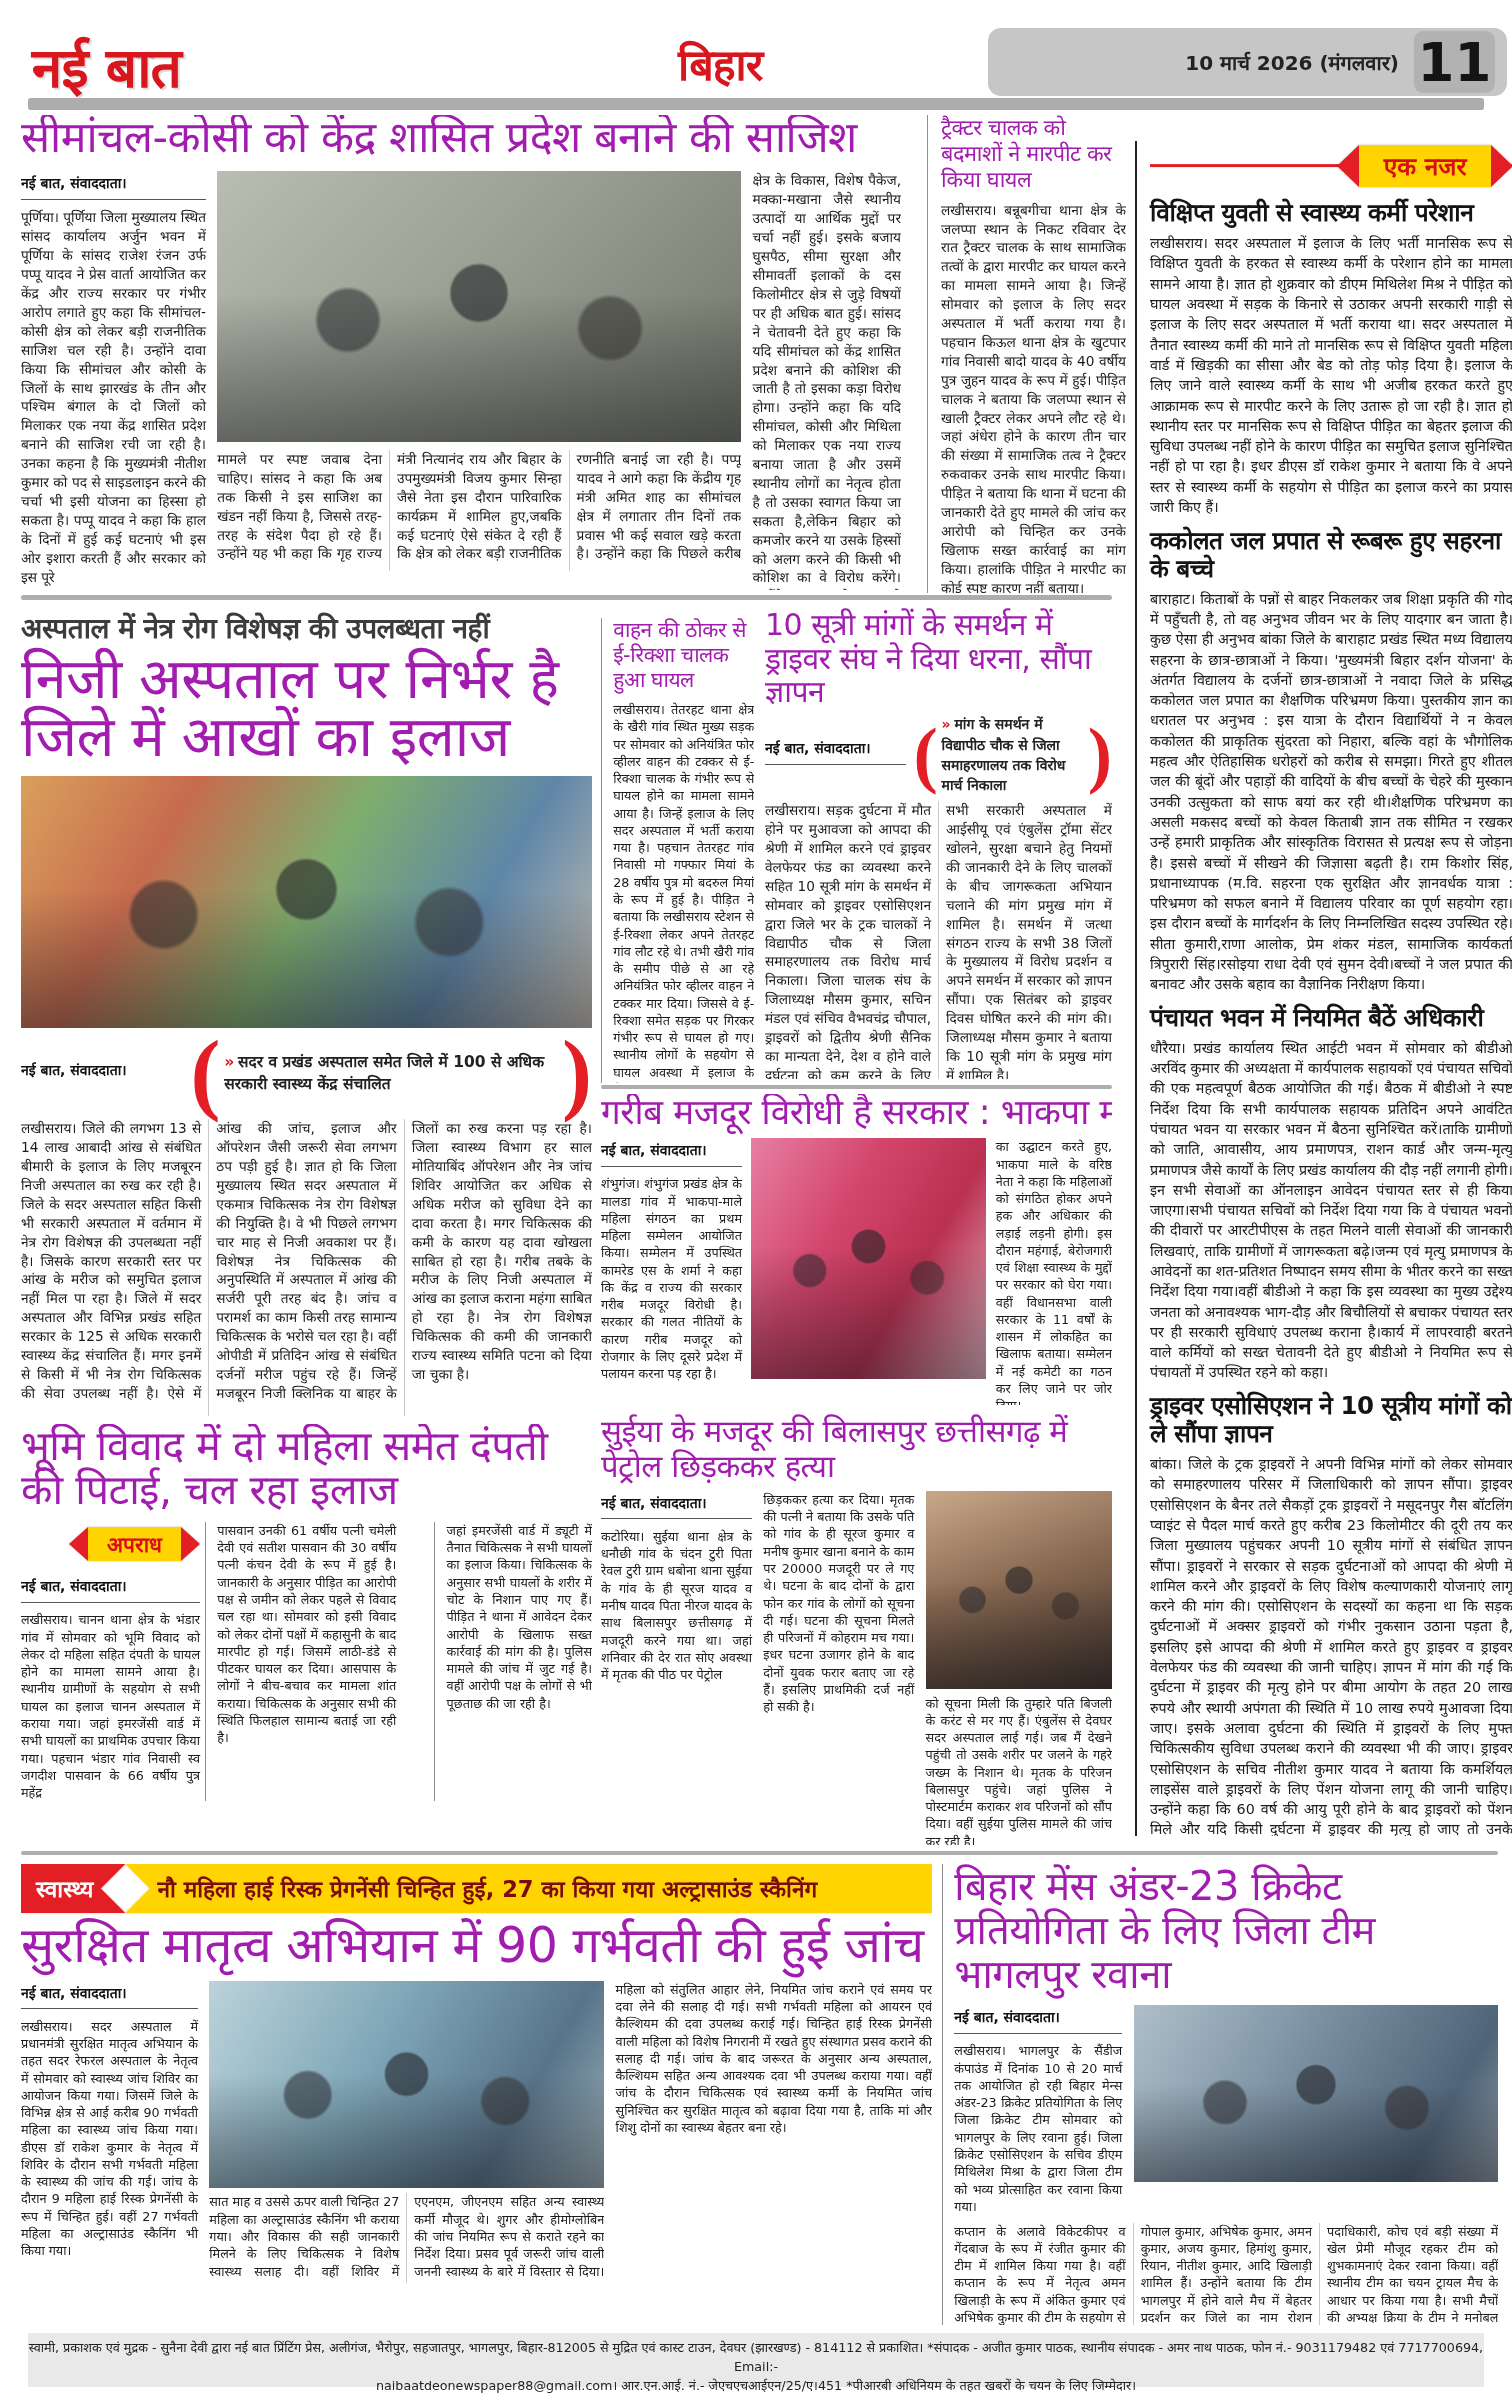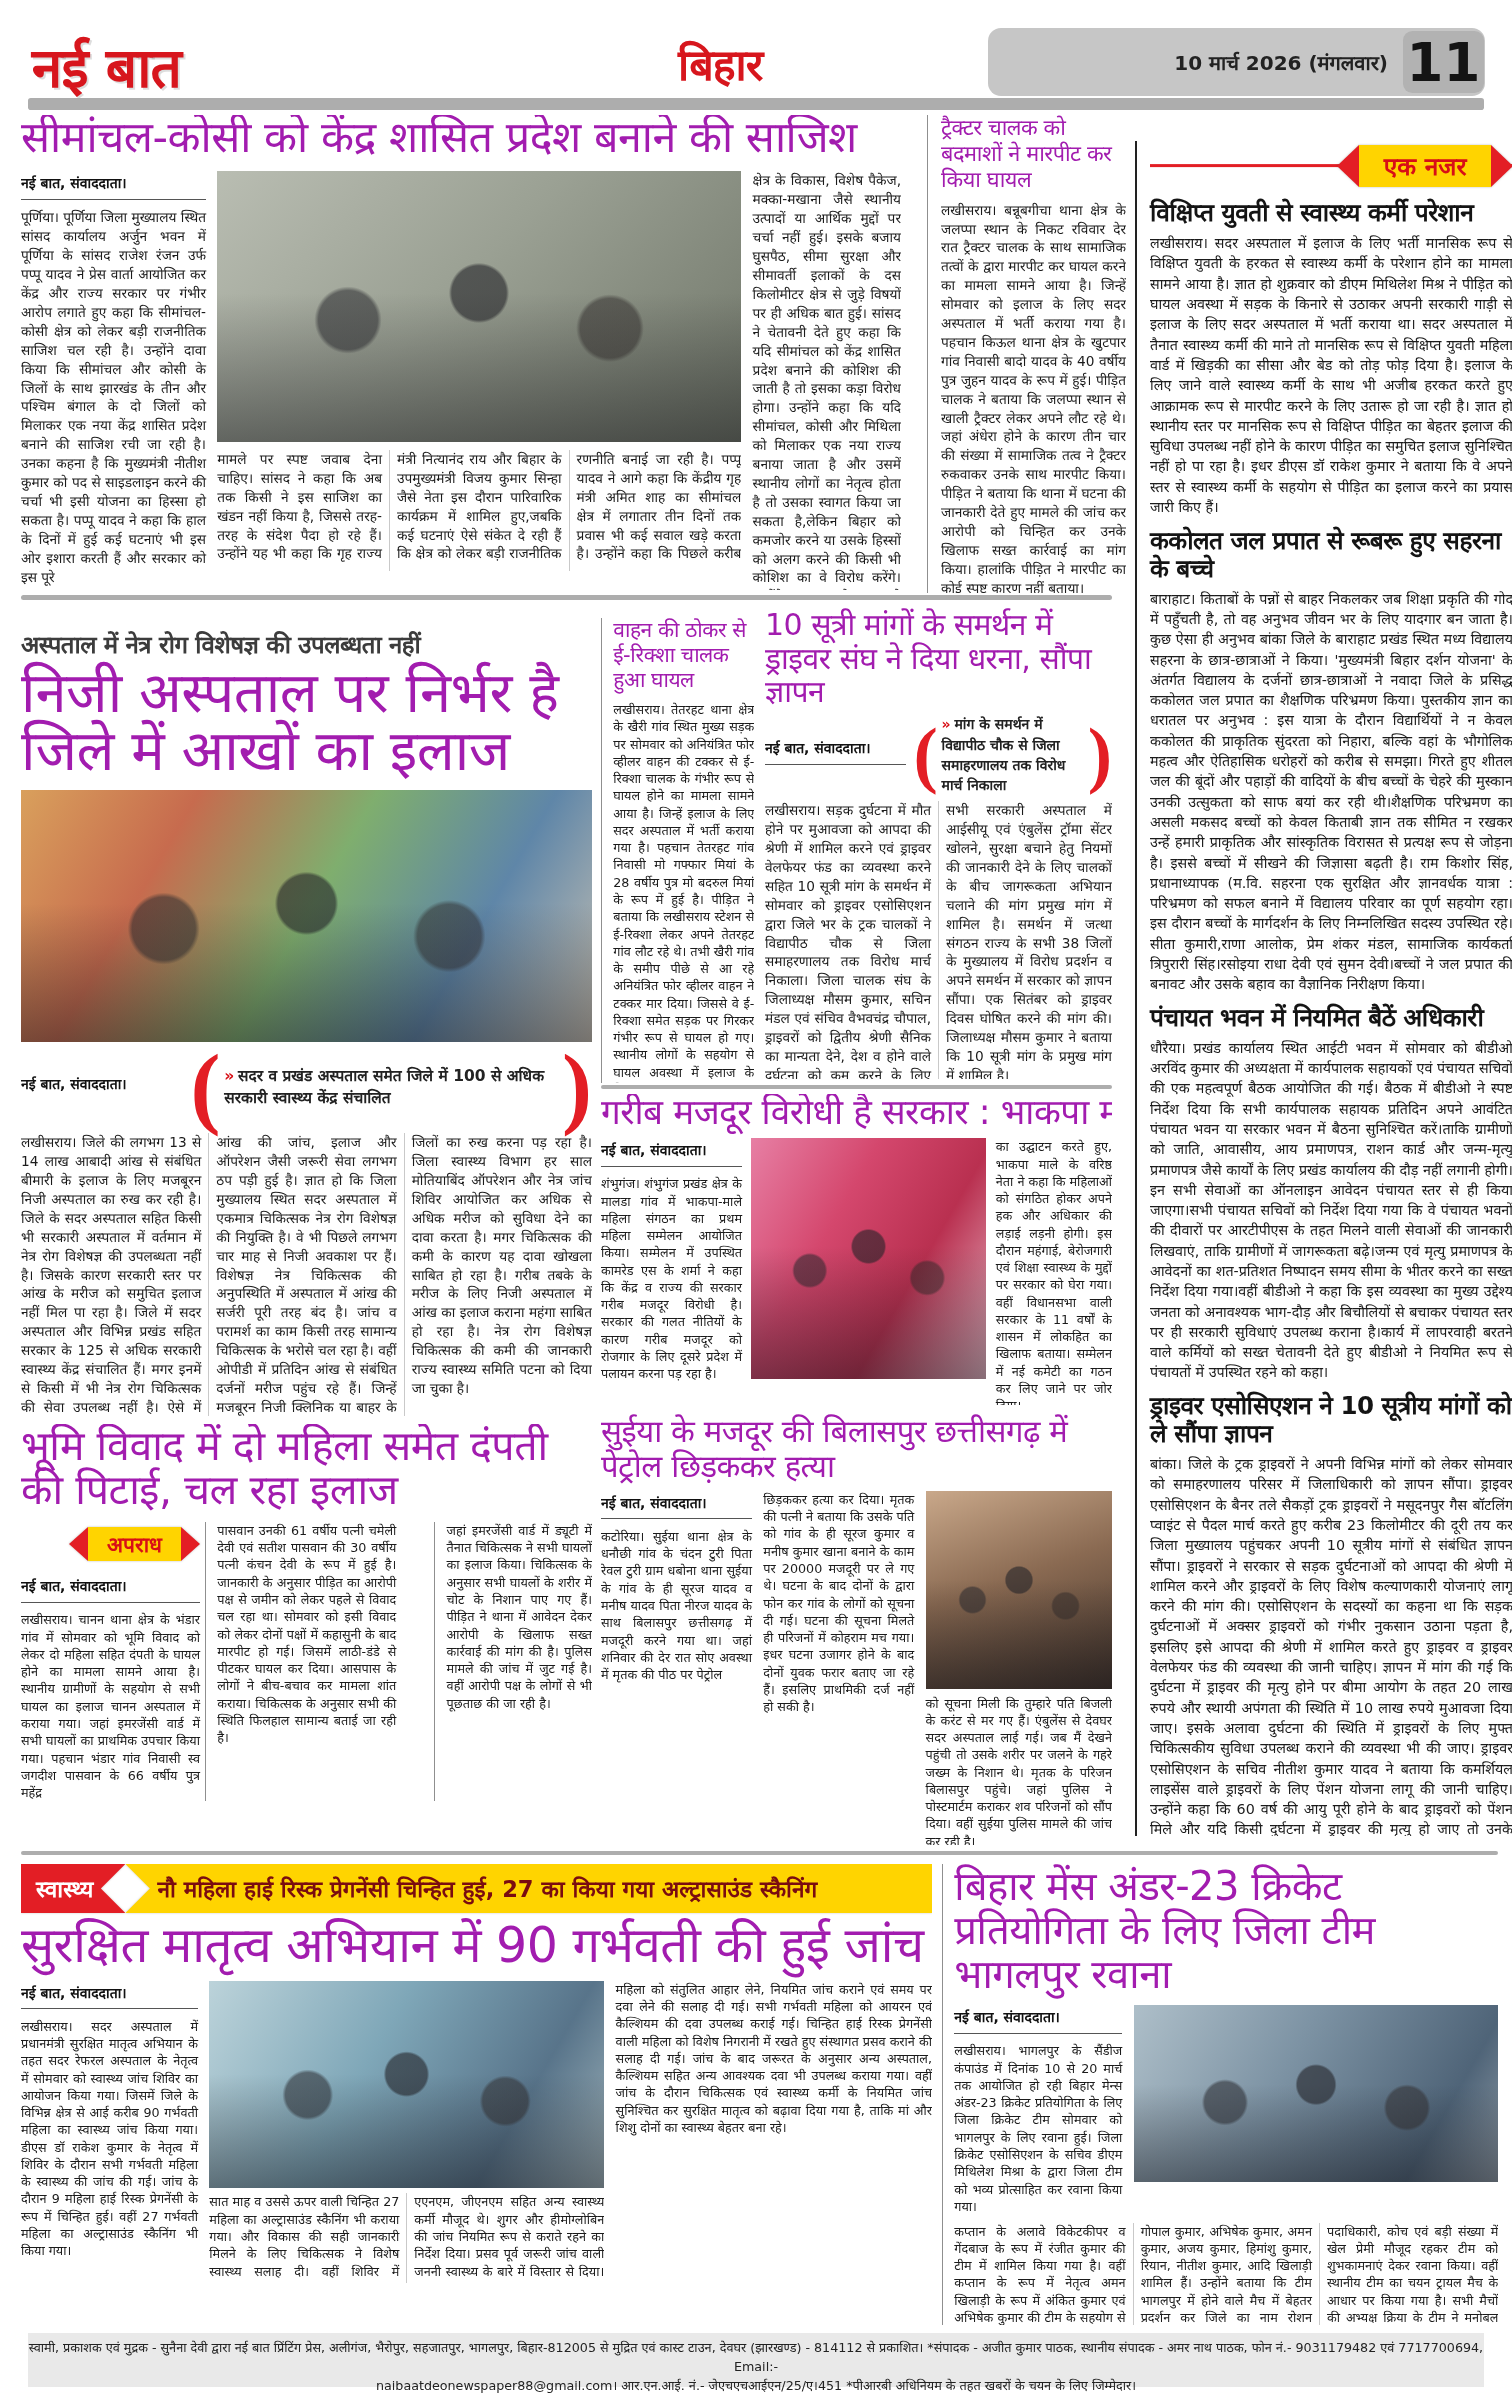--- a/index.html
+++ b/index.html
@@ -47,21 +47,21 @@
   .ol-item-b{font-size:14.3px;line-height:1.42;color:#1b1b1b;text-align:justify;}
   
   .tagrow{display:flex;height:49px;filter:drop-shadow(0 0.9px 0.9px rgba(0,0,0,.2));}
   .tag-red{background:#e31e25;color:#ffffff;font-weight:bold;font-size:22.6px;display:flex;align-items:center;
            padding:0 32px 0 15px;clip-path:polygon(0 0,100% 0,calc(100% - 24.5px) 50%,100% 100%,0 100%);}
   .tag-yellow{background:#ffd400;color:#7a0c10;font-weight:bold;font-size:22.6px;display:flex;align-items:center;
            flex:1;padding:0 17px 0 32px;clip-path:polygon(0 0,100% 0,100% 100%,0 100%,24.5px 50%);}
   .footer{background:#e9e9e9;text-align:center;font-size:12.7px;line-height:1.5;color:#222;padding-top:4.7px;}
   .masthead-name{color:#d7161d;font-weight:bold;font-size:55px;letter-spacing:-0.9px;text-shadow:1.9px 1.9px 0 #00000022;}
   .masthead-section{color:#d7161d;font-weight:bold;font-size:43px;letter-spacing:-0.9px;}
-  .date-band{background:#c6c6c6;border-radius:13px;display:flex;align-items:center;justify-content:flex-end;gap:15px;padding:0 1px;}
+  .date-band{background:#c6c6c6;border-radius:13px;display:flex;align-items:center;justify-content:flex-end;gap:15px;padding:0 12px;}
   .pageno{background:#b2b2b2;border-radius:9.4px;color:#141414;font-weight:bold;font-size:53px;
           width:81px;height:62px;display:flex;align-items:center;justify-content:center;}
 </style>
 </head>
 <body>
 
 <div id="page">
 
   <div class="abs" style="left:28px;top:28px;width:1456px;height:68px;">
     <span class="masthead-name abs" style="left:3.8px;top:0;">नई बात</span>
@@ -120,21 +120,21 @@
     <div>
       <div class="ol-item-h">ड्राइवर एसोसिएशन ने 10 सूत्रीय मांगों को ले सौंपा ज्ञापन</div>
       <div class="ol-item-b">बांका। जिले के ट्रक ड्राइवरों ने अपनी विभिन्न मांगों को लेकर सोमवार को समाहरणालय परिसर में जिलाधिकारी को ज्ञापन सौंपा। ड्राइवर एसोसिएशन के बैनर तले सैकड़ों ट्रक ड्राइवरों ने मसूदनपुर गैस बॉटलिंग प्वाइंट से पैदल मार्च करते हुए करीब 23 किलोमीटर की दूरी तय कर जिला मुख्यालय पहुंचकर अपनी 10 सूत्रीय मांगों से संबंधित ज्ञापन सौंपा। ड्राइवरों ने सरकार से सड़क दुर्घटनाओं को आपदा की श्रेणी में शामिल करने और ड्राइवरों के लिए विशेष कल्याणकारी योजनाएं लागू करने की मांग की। एसोसिएशन के सदस्यों का कहना था कि सड़क दुर्घटनाओं में अक्सर ड्राइवरों को गंभीर नुकसान उठाना पड़ता है, इसलिए इसे आपदा की श्रेणी में शामिल करते हुए ड्राइवर व ड्राइवर वेलफेयर फंड की व्यवस्था की जानी चाहिए। ज्ञापन में मांग की गई कि दुर्घटना में ड्राइवर की मृत्यु होने पर बीमा आयोग के तहत 20 लाख रुपये और स्थायी अपंगता की स्थिति में 10 लाख रुपये मुआवजा दिया जाए। इसके अलावा दुर्घटना की स्थिति में ड्राइवरों के लिए मुफ्त चिकित्सकीय सुविधा उपलब्ध कराने की व्यवस्था भी की जाए। ड्राइवर एसोसिएशन के सचिव नीतीश कुमार यादव ने बताया कि कमर्शियल लाइसेंस वाले ड्राइवरों के लिए पेंशन योजना लागू की जानी चाहिए। उन्होंने कहा कि 60 वर्ष की आयु पूरी होने के बाद ड्राइवरों को पेंशन मिले और यदि किसी दुर्घटना में ड्राइवर की मृत्यु हो जाए तो उनके आश्रितों को तत्काल प्रभाव से पेंशन देने की व्यवस्था हो। ड्राइवरों ने 1 सितंबर को ड्राइवर दिवस घोषित करने और ड्राइवरों को द्वितीय सैनिक का दर्जा देने की भी मांग उठाई। इस मौके पर जिला अध्यक्ष नीरज कुमार यादव, सचिव बिट्टू कुमार सिंह, अजीत कुमार, मनीष कुमार यादव, विष्णु कुमार यादव, राहुल कुमार, विपिन कुमार, निरंजन कुमार सहित सैकड़ों ड्राइवर मौजूद थे।</div>
     </div>
 
   </div>
 
   <div class="hrule abs" style="left:21px;top:595px;width:1091px;height:4.7px;"></div>
 
   <div class="abs" style="left:21px;top:608px;width:571px;height:808px;overflow:hidden;">
-    <div style="font-size:24px;font-weight:bold;color:#3c3c3c;letter-spacing:-0.5px;margin-top:19px;">अस्पताल में नेत्र रोग विशेषज्ञ की उपलब्धता नहीं</div>
+    <div style="font-size:28px;font-weight:bold;color:#3c3c3c;letter-spacing:-0.5px;">अस्पताल में नेत्र रोग विशेषज्ञ की उपलब्धता नहीं</div>
     <div class="headline" style="font-size:56px;line-height:1.04;margin-top:3.8px;">निजी अस्पताल पर निर्भर है जिले में आखों का इलाज</div>
     <div class="photo crowd" style="width:571px;height:252px;margin-top:9.4px;"></div>
     <div style="display:flex;align-items:center;gap:9.4px;margin-top:7.5px;">
       <div class="byline noline" style="width:160px;flex:none;">नई बात, संवाददाता।</div>
       <div class="pq" style="flex:1;">
         <span class="br">(</span>
         <span class="txt"><span class="arrow">»</span><span>सदर व प्रखंड अस्पताल समेत जिले में 100 से अधिक सरकारी स्वास्थ्य केंद्र संचालित</span></span>
         <span class="br">)</span>
       </div>
     </div>

